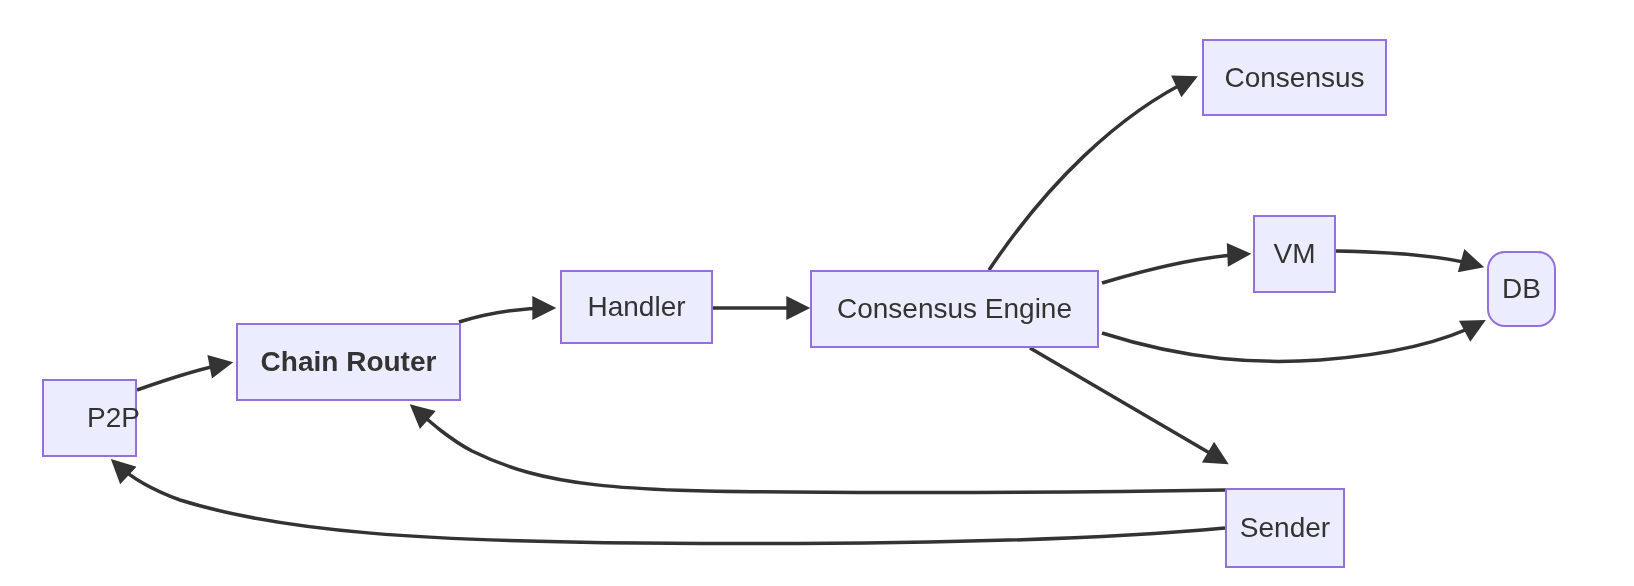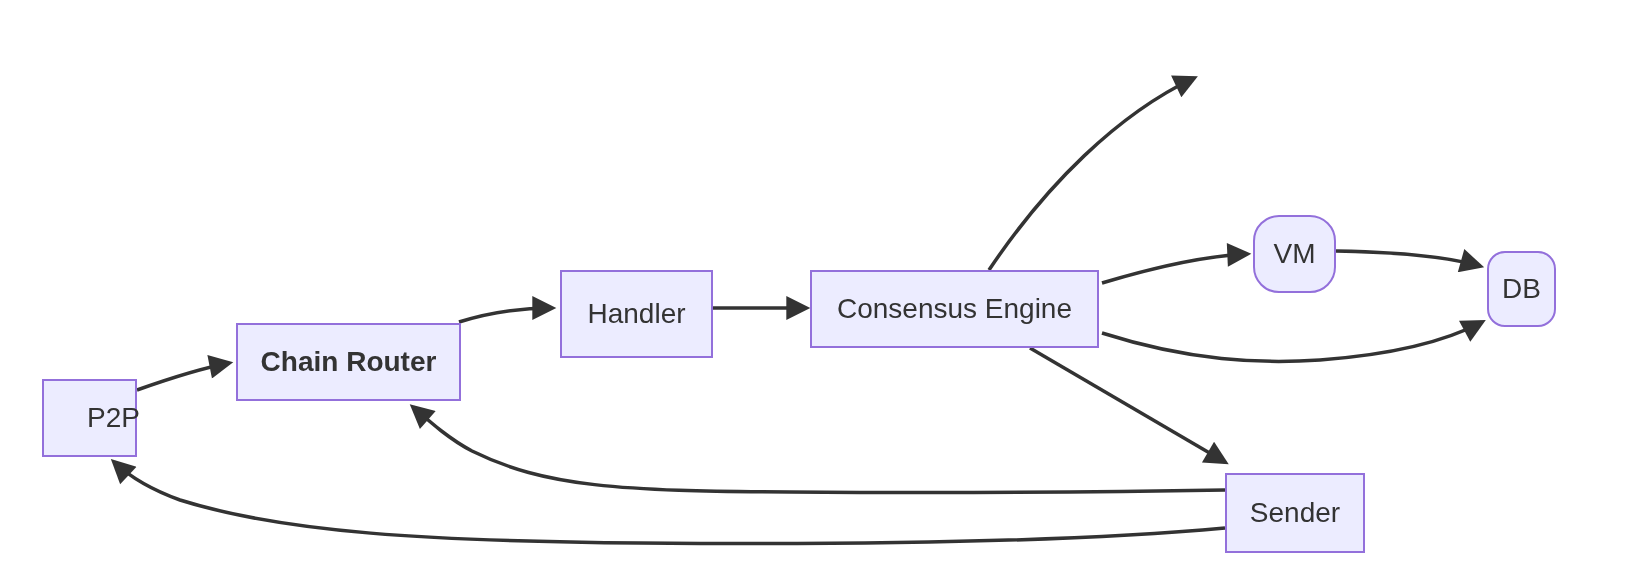--- a/index.html
+++ b/index.html
@@ -59,28 +59,31 @@
       <path d="M1030,348 L1225,462" class="edge" marker-end="url(#arrow)"></path>
       <path d="M1225,490 C1110,492 930,493 790,492 C620,491 545,487 472,451 C449,439 429,421 413,407" class="edge" marker-end="url(#arrow)"></path>
       <path d="M1225,528 C1060,543 850,545 640,543 C430,541 285,533 180,500 C155,491 130,477 114,462" class="edge" marker-end="url(#arrow)"></path>
     </svg>
 <div class="node" style="left: 42px; top: 379px; width: 95px; height: 78px; padding-left: 48px;">
       <span>P2P</span>
     </div>
     <div class="node" style="left: 236px; top: 323px; width: 225px; height: 78px; font-weight: bold;">
       <span>Chain Router</span>
     </div>
-    <div class="node" style="left: 560px; top: 270px; width: 153px; height: 88px;">
+    <div class="node" style="left: 560px; top: 270px; width: 153px; height: 74px;">
       <span>Handler</span>
     </div>
     <div class="node" style="left: 810px; top: 270px; width: 289px; height: 78px;">
       <span>Consensus Engine</span>
     </div>
-    <div class="node" style="left: 1253px; top: 215px; width: 83px; height: 78px; border-radius: 26px;">
+    <div class="node" style="left: 1202px; top: 39px; width: 185px; height: 77px;">
+      <span>Consensus</span>
+    </div>
+    <div class="node" style="left: 1253px; top: 215px; width: 83px; height: 78px;">
       <span>VM</span>
     </div>
     <div class="node" style="left: 1487px; top: 251px; width: 69px; height: 76px; border-radius: 18px;">
       <span>DB</span>
     </div>
-    <div class="node" style="left: 1225px; top: 473px; width: 140px; height: 80px;">
+    <div class="node" style="left: 1225px; top: 488px; width: 120px; height: 80px;">
       <span>Sender</span>
     </div>
   </div>
 
 </body></html>

